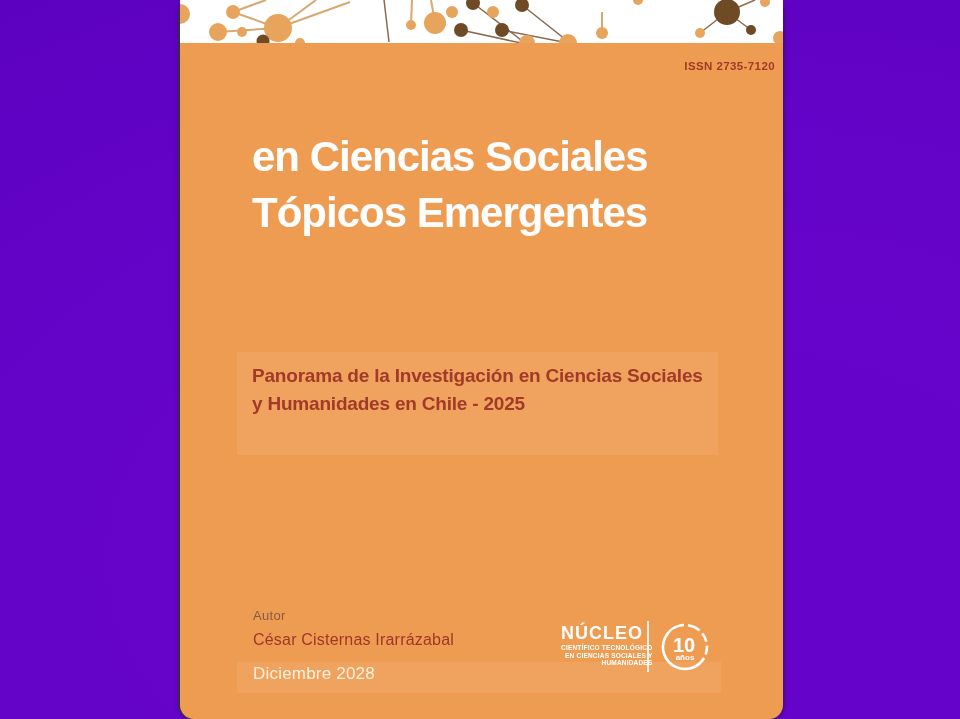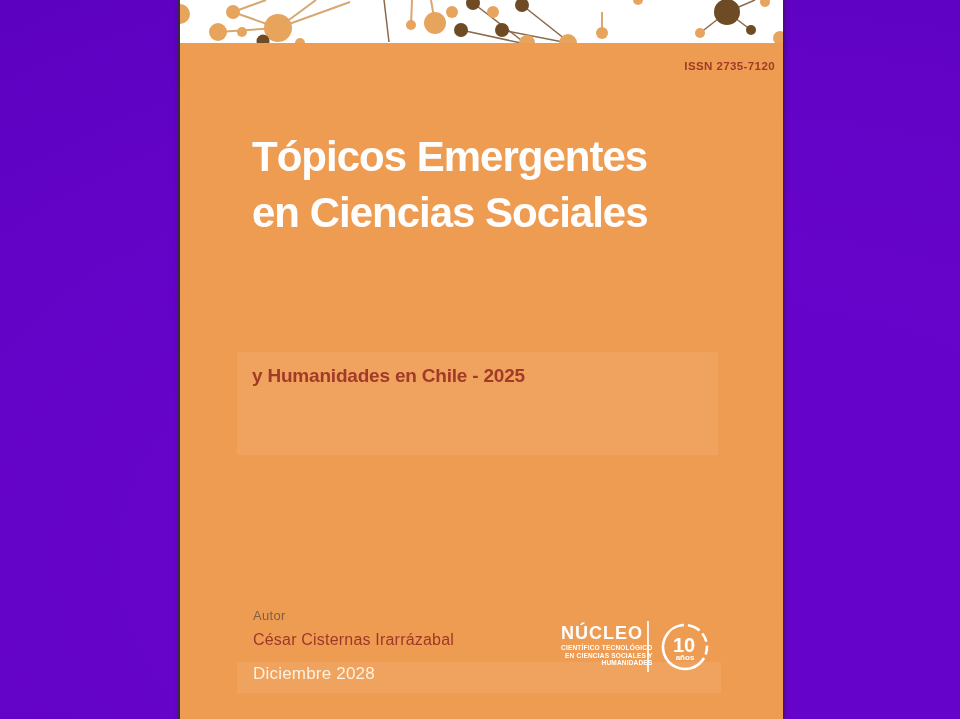--- a/index.html
+++ b/index.html
@@ -9,20 +9,21 @@
     background-color:#6603cb;
     overflow:hidden;
     font-family:"Liberation Sans", sans-serif;
     position:relative;
   }
   .stage{position:absolute;inset:0;}
   .cover{
     position:absolute;left:180px;top:0;width:603px;height:719px;
     background:#ef9c53;
     box-shadow:-2px 0 0 rgba(52,48,46,.85), 2px 0 0 rgba(60,30,60,.25), 0 0 6px rgba(0,0,0,.35);
+    border-radius:14px;
   }
   .topband{
     position:absolute;left:0;top:0;width:603px;height:43px;
     background:#ffffff;overflow:hidden;
   }
   .issn{
     position:absolute;top:60px;right:8px;
     font-size:11.5px;font-weight:600;letter-spacing:.4px;
     color:#a23a28;
   }
@@ -135,26 +136,27 @@
           <circle cx="342" cy="5" r="7"></circle>
             <circle cx="547" cy="12" r="13"></circle>
           <circle cx="571" cy="30" r="5"></circle>
         </g>
       </svg>
     </div>
 
     <div class="issn">ISSN 2735-7120</div>
 
     <div class="title">
+      <div>en Ciencias Sociales</div>
       <div>Tópicos Emergentes</div>
-      <div>en Ciencias Sociales</div>
     </div>
 
     <div class="subtitle-hl"></div>
     <div class="subtitle">
+      <div>Panorama de la Investigación en Ciencias Sociales</div>
       <div>y Humanidades en Chile - 2025</div>
     </div>
 
     <div class="footer-hl"></div>
     <div class="author-label">Autor</div>
     <div class="author-name">César Cisternas Irarrázabal</div>
     <div class="pub-date">Diciembre 2028</div>
 
     <div class="logo">
       <div class="logo-name">NÚCLEO</div>

